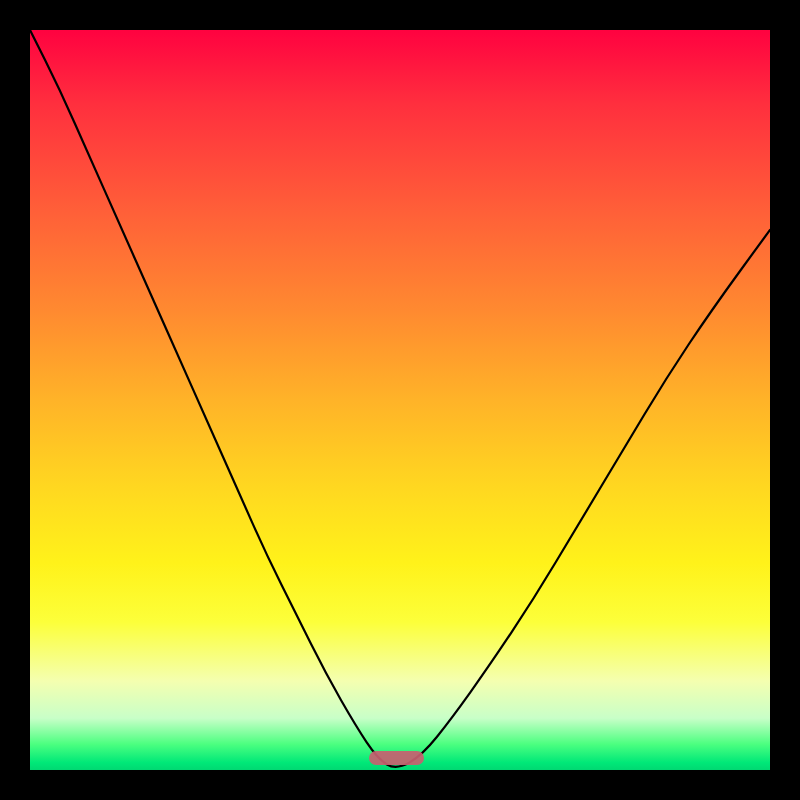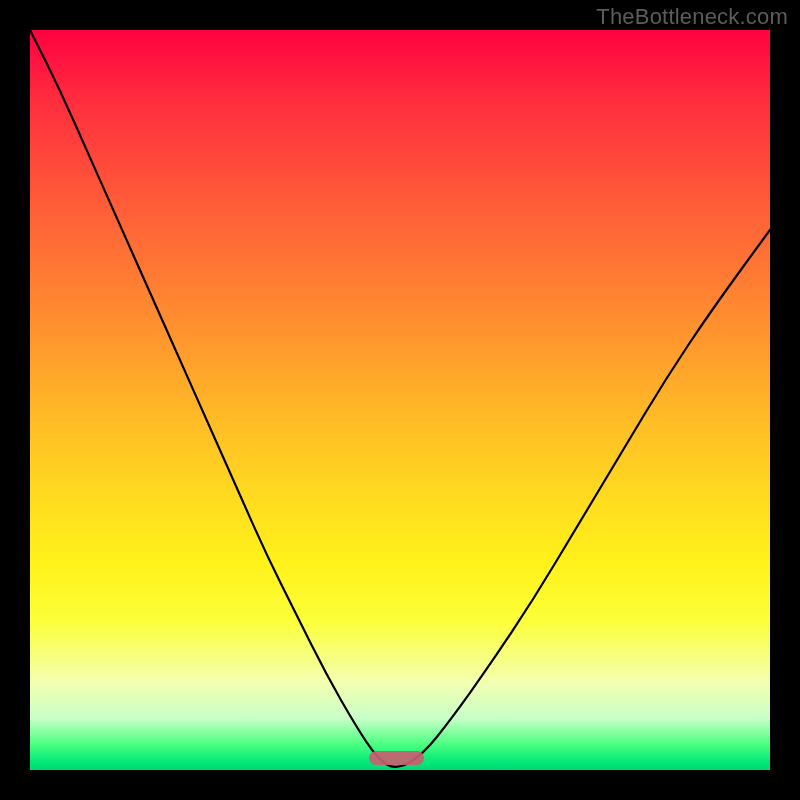--- a/index.html
+++ b/index.html
@@ -87,15 +87,14 @@
   <div class="plot-area">
     <div class="gradient-bg"></div>
 
     <svg class="curve-svg" viewBox="0 0 740 740" preserveAspectRatio="none">
       <path id="curve-path" class="curve-path" d="M 0.0 0.0 Q 0.0 0.0 14.8 29.6 Q 29.6 59.2 44.4 92.5 Q 59.2 125.8 74.0 159.1 Q 88.8 192.4 103.6 225.7 Q 118.4 259.0 133.2 292.3 Q 148.0 325.6 162.8 358.9 Q 177.6 392.2 192.4 425.5 Q 207.2 458.8 222.0 492.1 Q 236.8 525.4 251.6 555.0 Q 266.4 584.6 281.2 614.2 Q 296.0 643.8 310.8 669.7 Q 325.6 695.6 336.7 712.3 Q 347.8 728.9 357.0 734.5 Q 366.3 740.0 379.3 732.6 Q 392.2 725.2 407.0 706.7 Q 421.8 688.2 440.3 662.3 Q 458.8 636.4 481.0 603.1 Q 503.2 569.8 525.4 532.8 Q 547.6 495.8 569.8 458.8 Q 592.0 421.8 614.2 384.8 Q 636.4 347.8 658.6 314.5 Q 680.8 281.2 710.4 240.5 T 740.0 199.8"></path>
     </svg>
 
     <div id="min-marker" class="minimum-marker" style="left: 338.55px; width: 55.5px; background: rgb(200, 96, 112);"></div>
   </div>
 
-  <div class="watermark">TheBottleneck.com</div>
 
 </div>
 
 </body></html>

